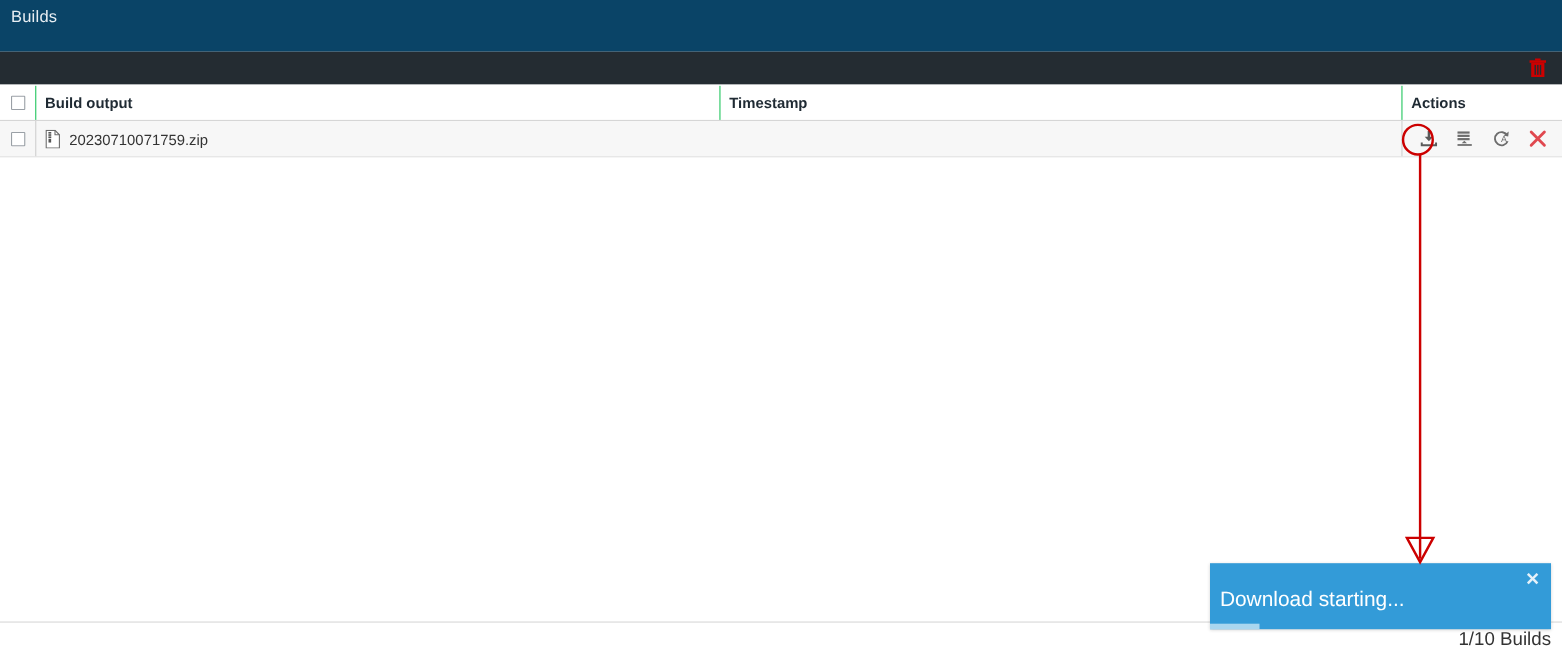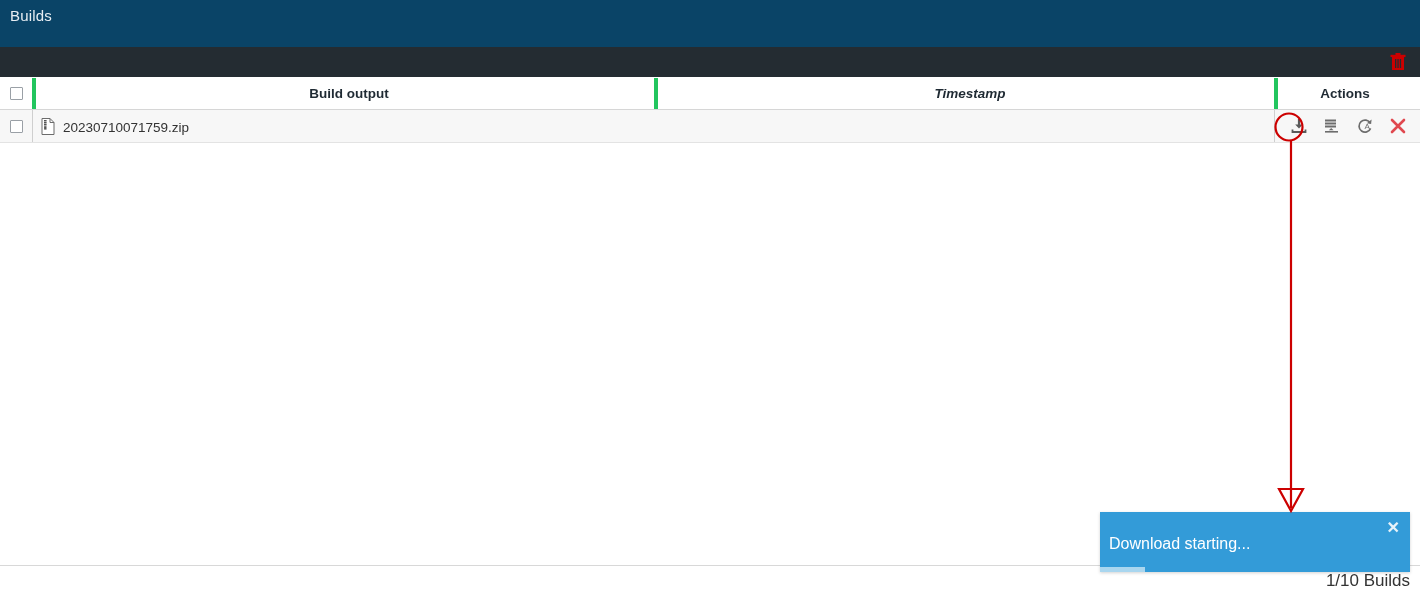--- a/index.html
+++ b/index.html
@@ -74,26 +74,25 @@
   .cell {
     position: absolute;
     top: 0;
     height: 100%;
     display: flex;
     align-items: center;
     box-sizing: border-box;
   }
   .c-check { left: 0; width: 32px; justify-content: center; }
   .c-name  { left: 32px; width: 622px; border-left: 1px solid #cfcfcf; padding-left: 8px; }
-  .c-time  { left: 654px; width: 620px; border-left: 1px solid #cfcfcf; padding-left: 8px; font-style: italic; }
+  .c-time  { left: 654px; width: 620px; border-left: 1px solid #cfcfcf; padding-left: 8px; }
   .c-act   { left: 1274px; width: 130px; border-left: 1px solid #cfcfcf; padding-left: 8px; }
 
   .thead .c-name, .thead .c-time, .thead .c-act {
-    border-left: 4px solid #22c55e;
-    justify-content: center;
+    border-left: 1px solid #22c55e;
   }
 
   .th-label {
     font-size: 13.5px;
     font-weight: bold;
     color: #1f2a33;
   }
   .td-text {
     font-size: 13.5px;
     color: #333333;
@@ -159,21 +158,21 @@
     width: 310px;
     height: 60px;
     background: #339bd8;
     box-shadow: 0 1px 3px rgba(0,0,0,0.18);
     overflow: hidden;
   }
   .toast-msg {
     position: absolute;
     left: 9px;
     top: 23px;
-    font-size: 16px;
+    font-size: 19px;
     color: #ffffff;
   }
   .toast-close {
     position: absolute;
     right: 10px;
     top: 8px;
     font-size: 16px;
     font-weight: bold;
     color: #e7f2f9;
     cursor: pointer;

